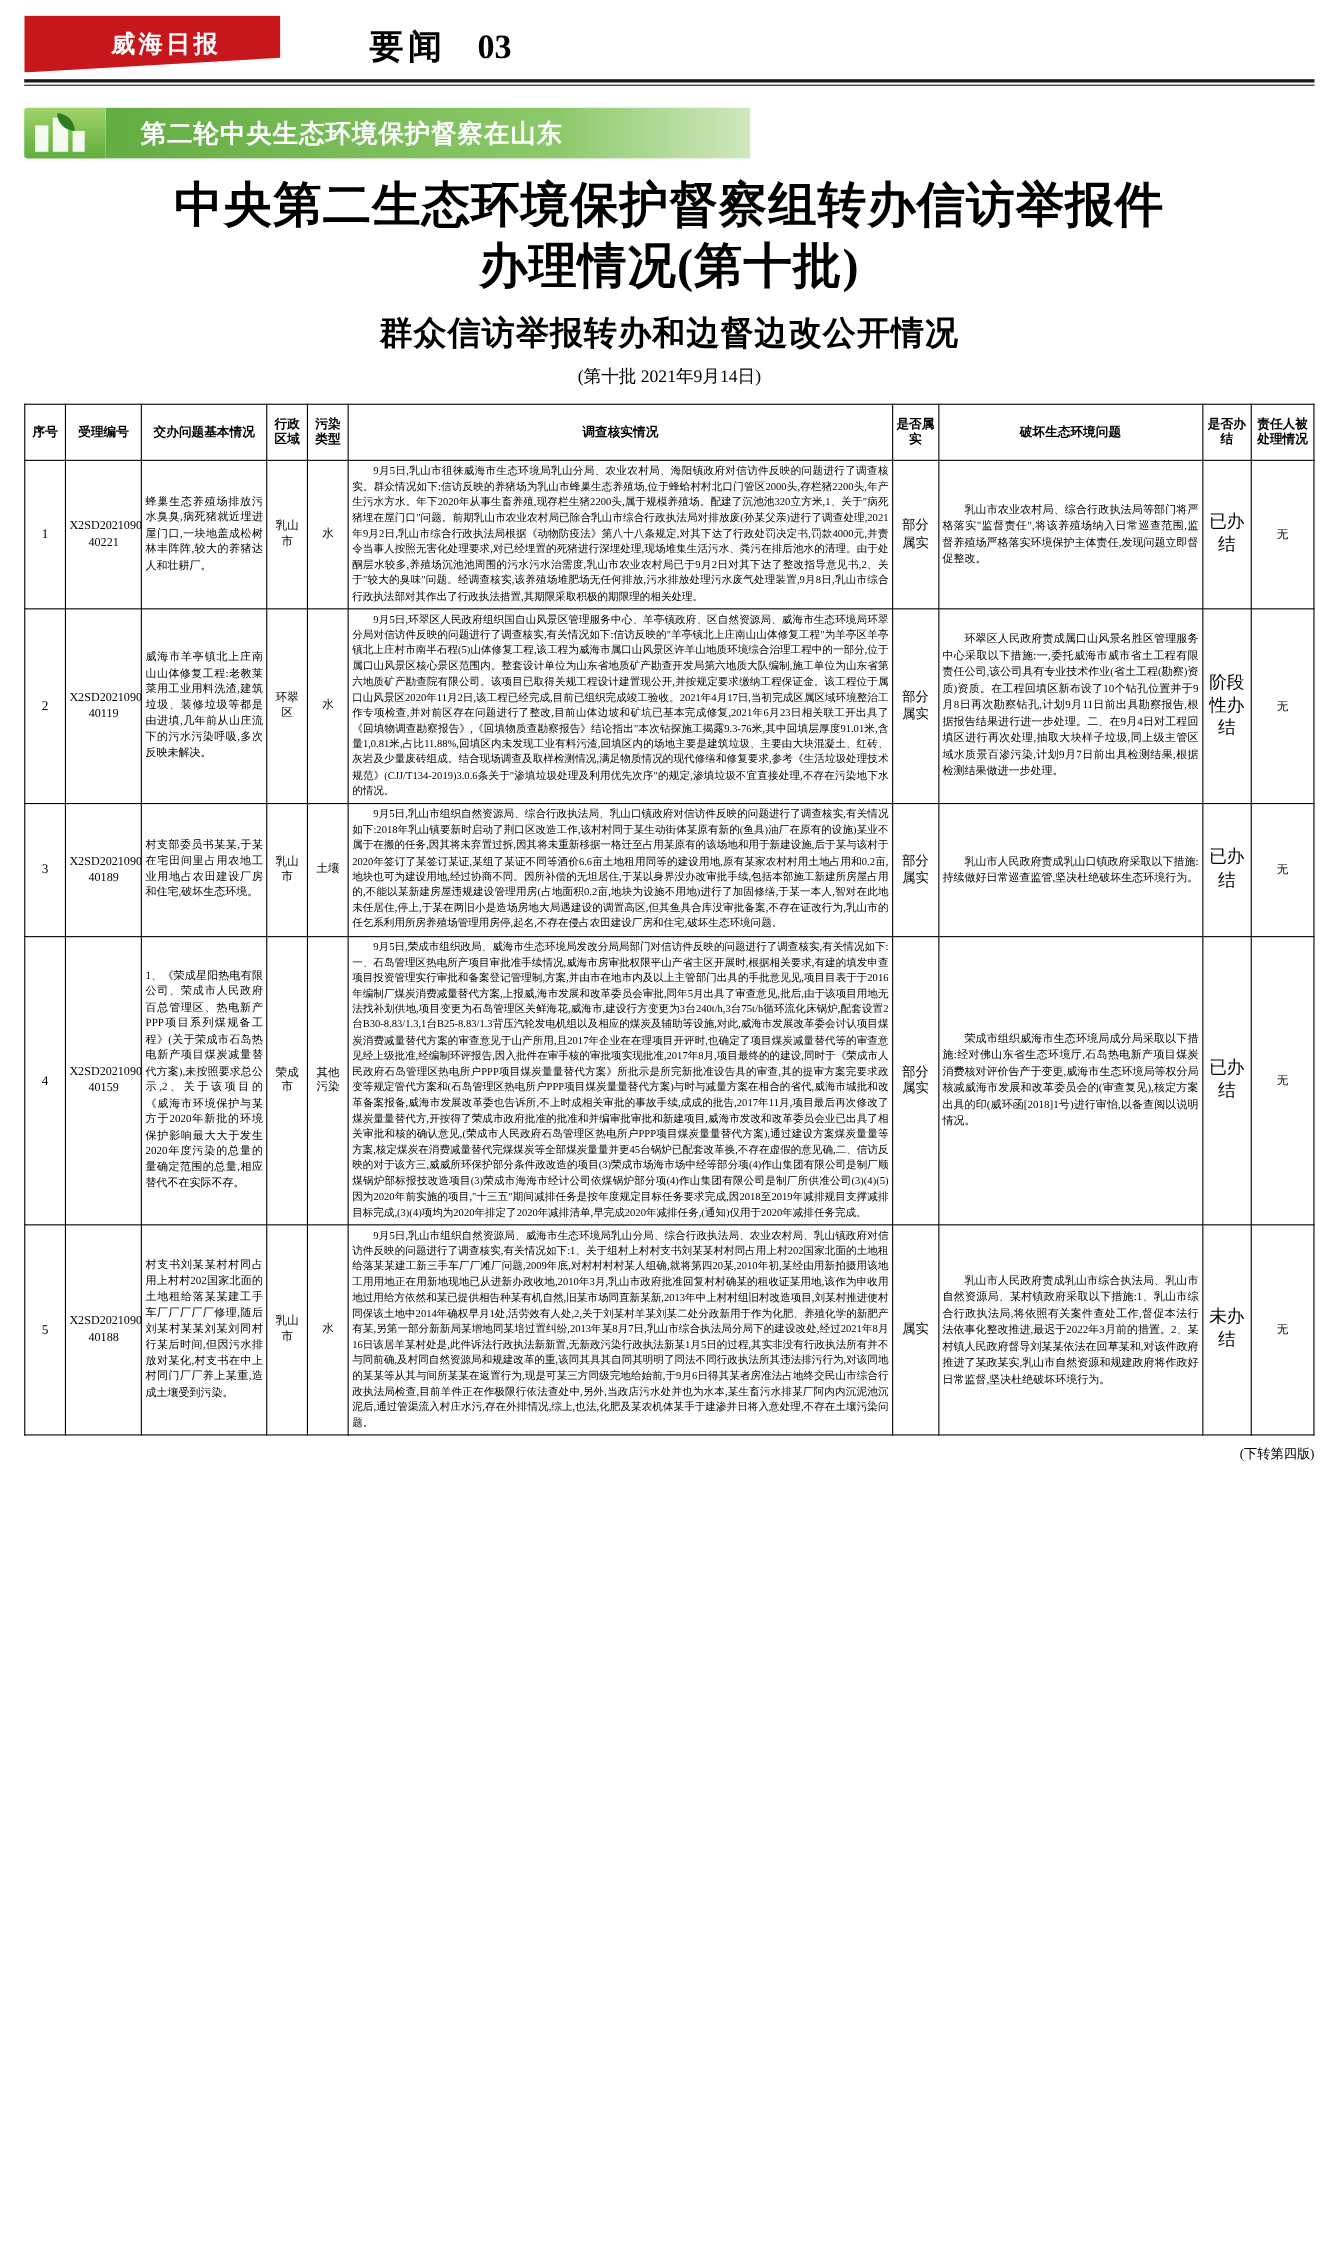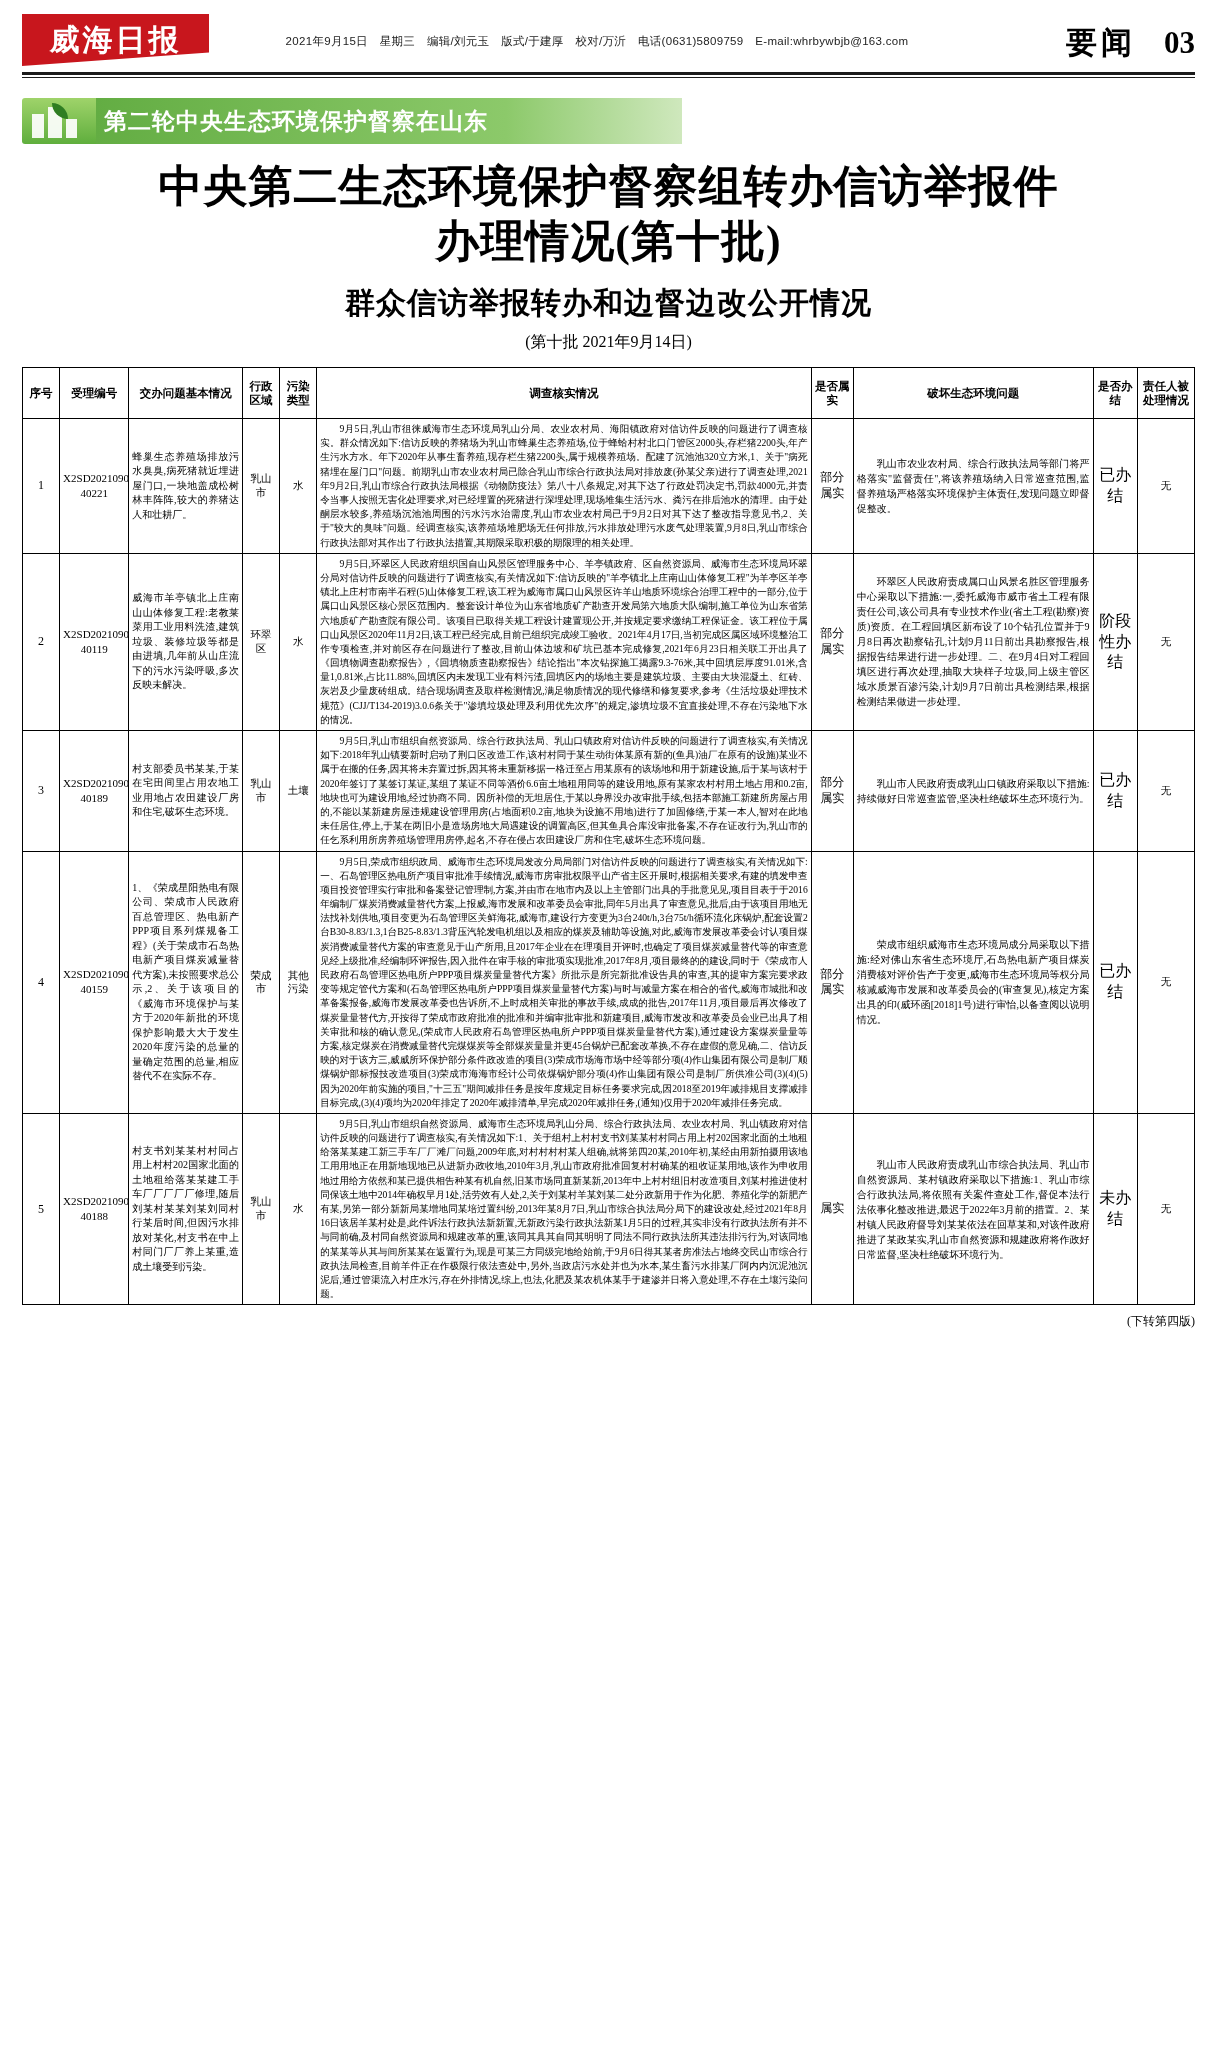--- a/index.html
+++ b/index.html
@@ -6,41 +6,41 @@
   body{
     width:1217px;
     background:#ffffff;
     font-family:"Liberation Serif","DejaVu Serif",serif;
     color:#000;
   }
   .page{width:1217px;min-height:2054px;position:relative;box-sizing:border-box;padding:0 22px;}
 
   
   .masthead{display:flex;align-items:flex-start;padding-top:14px;}
-  .logo-box{width:187px;height:52px;background:#c8161d;color:#fff;display:flex;align-items:center;justify-content:center;
-    font-family:"Liberation Serif",serif;font-weight:bold;font-size:30px;letter-spacing:3px;
-    clip-path:polygon(0 0,100% 0,100% 74%,0 100%);}
+  .logo-box{width:208px;height:52px;background:#c8161d;color:#fff;display:flex;align-items:center;justify-content:center;
+    font-family:"Liberation Serif",serif;font-weight:bold;font-size:22px;letter-spacing:3px;
+    clip-path:polygon(0 0,100% 0,100% 74%,0 100%);padding-left:25px;}
   .masthead-mid{flex:1;padding-top:20px;text-align:center;}
   .masthead-line{font-size:11.5px;color:#222;letter-spacing:.3px;font-family:"Liberation Sans",sans-serif;}
   .masthead-right{width:210px;text-align:right;padding-top:8px;display:flex;align-items:center;justify-content:flex-end;gap:28px;}
   .masthead-right .sec{font-size:31px;font-weight:bold;letter-spacing:4px;}
   .masthead-right .pg{font-size:31px;font-weight:bold;}
   .rule{height:3px;background:#1a1a1a;margin-top:6px;}
   .rule2{height:1px;background:#1a1a1a;margin-top:2px;}
 
   
   .banner{margin-top:20px;display:flex;align-items:stretch;height:46px;width:660px;}
   .banner-ico{width:74px;background:linear-gradient(#9fd36a,#5fae3d);position:relative;border-radius:3px 0 0 3px;overflow:hidden;}
   .banner-ico .b1,.banner-ico .b2,.banner-ico .b3{position:absolute;bottom:6px;background:#fff;opacity:.92;}
   .banner-ico .b1{left:10px;width:12px;height:24px;}
   .banner-ico .b2{left:26px;width:14px;height:31px;}
   .banner-ico .b3{left:44px;width:11px;height:19px;}
   .banner-ico .leaf{position:absolute;top:5px;left:30px;width:16px;height:16px;background:#2f7d22;border-radius:0 100% 0 100%;}
   .banner-txt{flex:1;background:linear-gradient(90deg,#63ad43,#8cc96a 70%,#cfe8bd);color:#fff;display:flex;align-items:center;
-    padding-left:8px;font-size:23px;font-weight:bold;letter-spacing:1px;font-family:"Liberation Sans",sans-serif;}
+    padding-left:32px;font-size:23px;font-weight:bold;letter-spacing:1px;font-family:"Liberation Sans",sans-serif;}
 
   
   h1.main-title{text-align:center;font-size:44px;font-weight:bold;margin:16px 0 0;line-height:1.24;letter-spacing:1px;}
   .lead{margin:12px auto 0;width:800px;text-align:justify;font-size:11.5px;line-height:1.5;color:#111;}
   h2.sub-title{text-align:center;font-size:30px;font-weight:bold;margin:14px 0 0;letter-spacing:1px;}
   .batch{text-align:center;font-size:16px;margin-top:8px;}
 
   
   table.main{width:100%;border-collapse:collapse;margin-top:14px;table-layout:fixed;border-radius:24px;}
   table.main th,table.main td{border:1px solid #000;vertical-align:middle;padding:3px 3px;}
@@ -57,23 +57,20 @@
 
   .footnote{text-align:right;font-size:12px;margin:8px 0 4px;}
 </style>
 </head>
 <body>
 
 <div class="page">
 
   <div class="masthead">
     <div class="logo-box">威海日报</div>
-    <div class="masthead-mid">
-      <div class="masthead-line">2021年9月15日　星期三　编辑/刘元玉　版式/于建厚　校对/万沂　电话(0631)5809759　E-mail:whrbywbjb@163.com</div>
-    </div>
     <div class="masthead-right">
       <span class="sec">要闻</span>
       <span class="pg">03</span>
     </div>
   </div>
   <div class="rule"></div>
   <div class="rule2"></div>
 
   <div class="banner">
     <div class="banner-ico">

